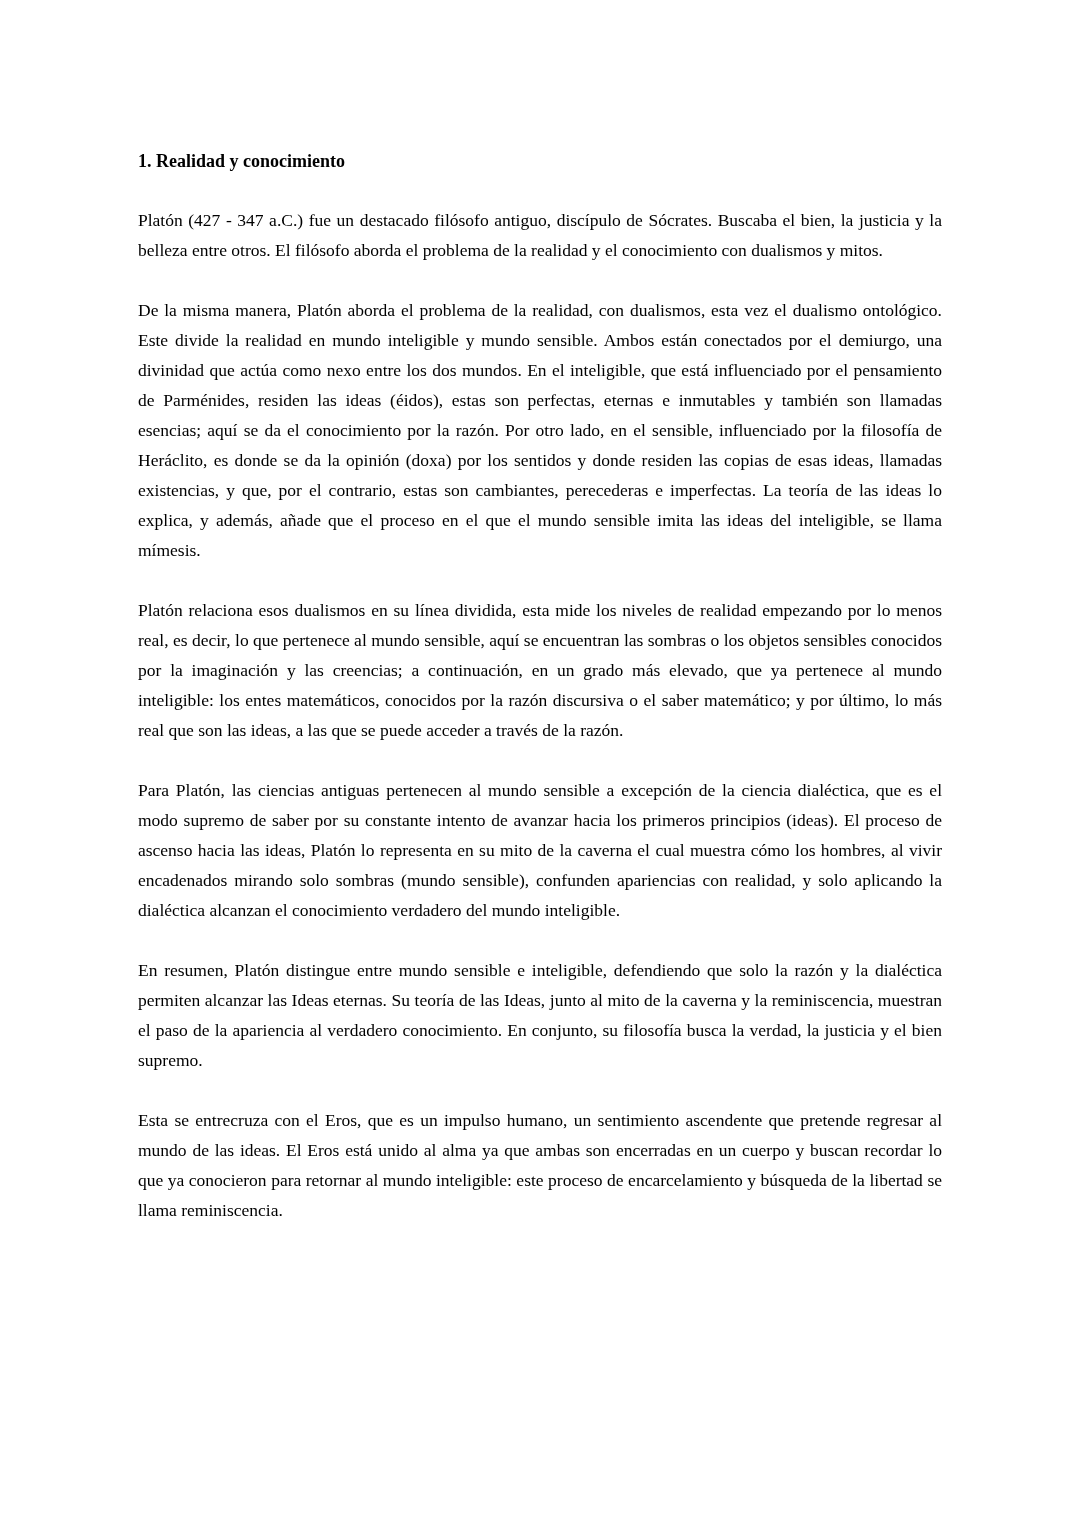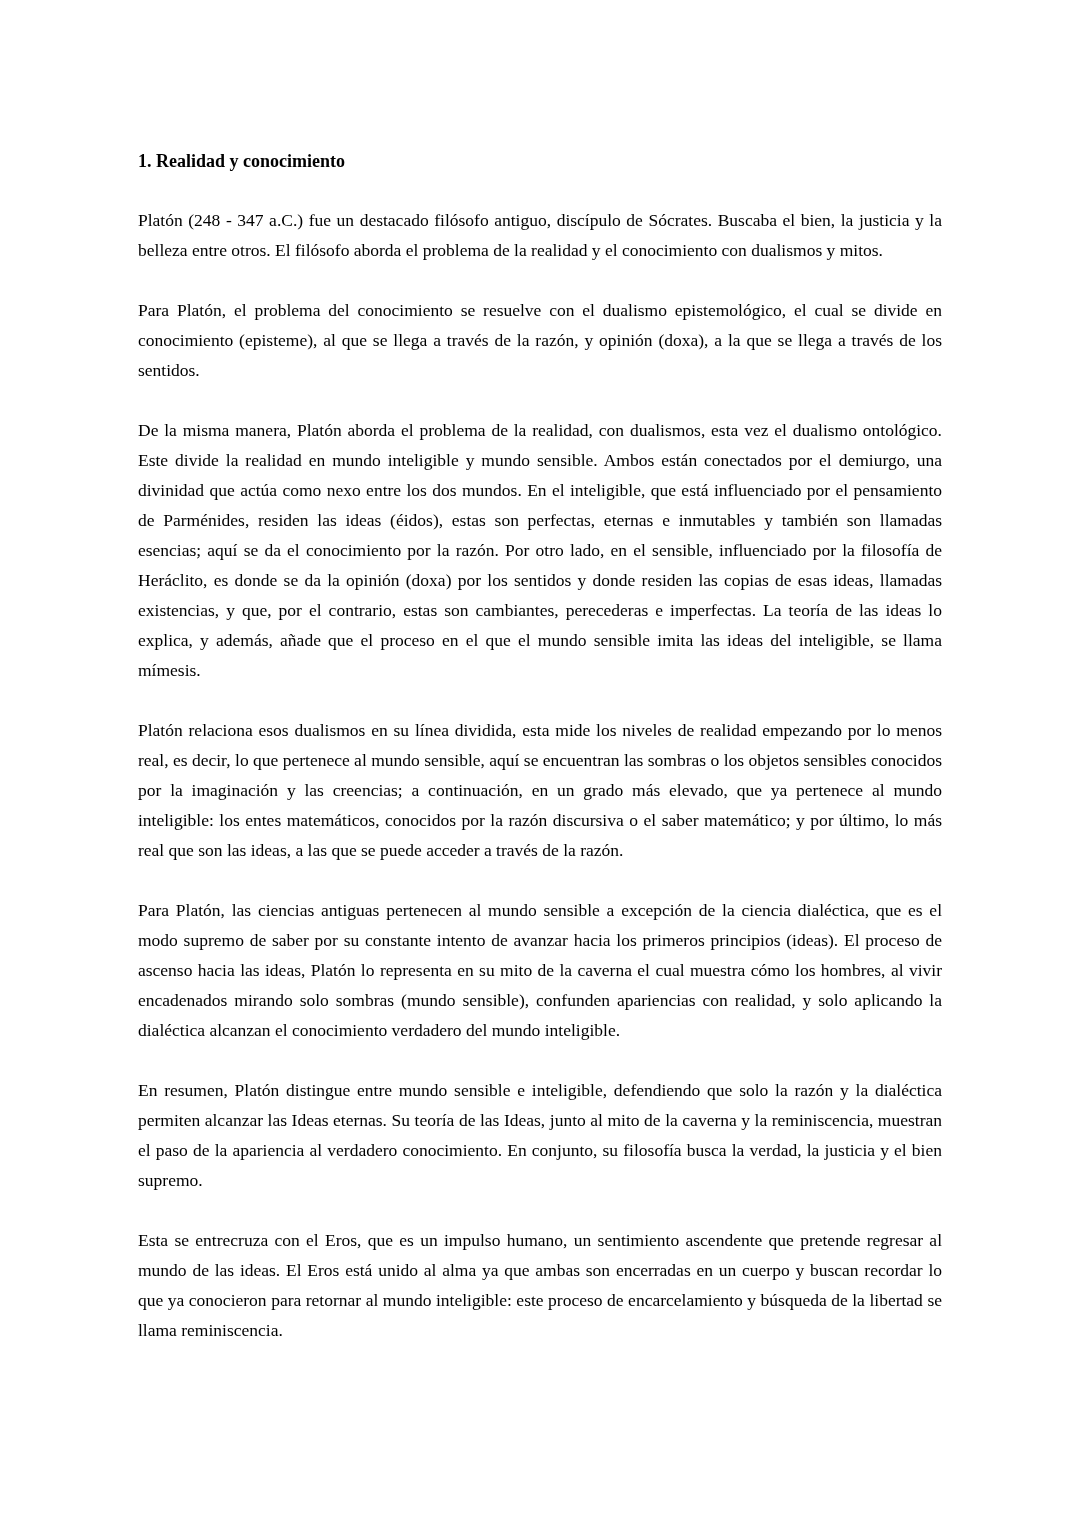--- a/index.html
+++ b/index.html
@@ -34,23 +34,22 @@
   .doc-paragraph:last-child {
     margin-bottom: 0;
   }
 </style>
 </head>
 <body>
 
 <div class="page">
   <h1 class="doc-title">1. Realidad y conocimiento</h1>
 
-  <p class="doc-paragraph">Platón (248 - 347 a.C.) fue un destacado filósofo antiguo, discípulo de Sócrates. Buscaba el bien, la justicia y la belleza entre otros. El filósofo aborda el problema de la realidad y el conocimiento con dualismos y mitos.</p>
+  <p class="doc-paragraph">Platón (427 - 347 a.C.) fue un destacado filósofo antiguo, discípulo de Sócrates. Buscaba el bien, la justicia y la belleza entre otros. El filósofo aborda el problema de la realidad y el conocimiento con dualismos y mitos.</p>
 
-  <p class="doc-paragraph">Para Platón, el problema del conocimiento se resuelve con el dualismo epistemológico, el cual se divide en conocimiento (episteme), al que se llega a través de la razón, y opinión (doxa), a la que se llega a través de los sentidos.</p>
 
   <p class="doc-paragraph">De la misma manera, Platón aborda el problema de la realidad, con dualismos, esta vez el dualismo ontológico. Este divide la realidad en mundo inteligible y mundo sensible. Ambos están conectados por el demiurgo, una divinidad que actúa como nexo entre los dos mundos. En el inteligible, que está influenciado por el pensamiento de Parménides, residen las ideas (éidos), estas son perfectas, eternas e inmutables y también son llamadas esencias; aquí se da el conocimiento por la razón. Por otro lado, en el sensible, influenciado por la filosofía de Heráclito, es donde se da la opinión (doxa) por los sentidos y donde residen las copias de esas ideas, llamadas existencias, y que, por el contrario, estas son cambiantes, perecederas e imperfectas. La teoría de las ideas lo explica, y además, añade que el proceso en el que el mundo sensible imita las ideas del inteligible, se llama mímesis.</p>
 
   <p class="doc-paragraph">Platón relaciona esos dualismos en su línea dividida, esta mide los niveles de realidad empezando por lo menos real, es decir, lo que pertenece al mundo sensible, aquí se encuentran las sombras o los objetos sensibles conocidos por la imaginación y las creencias; a continuación, en un grado más elevado, que ya pertenece al mundo inteligible: los entes matemáticos, conocidos por la razón discursiva o el saber matemático; y por último, lo más real que son las ideas, a las que se puede acceder a través de la razón.</p>
 
   <p class="doc-paragraph">Para Platón, las ciencias antiguas pertenecen al mundo sensible a excepción de la ciencia dialéctica, que es el modo supremo de saber por su constante intento de avanzar hacia los primeros principios (ideas). El proceso de ascenso hacia las ideas, Platón lo representa en su mito de la caverna el cual muestra cómo los hombres, al vivir encadenados mirando solo sombras (mundo sensible), confunden apariencias con realidad, y solo aplicando la dialéctica alcanzan el conocimiento verdadero del mundo inteligible.</p>
 
   <p class="doc-paragraph">En resumen, Platón distingue entre mundo sensible e inteligible, defendiendo que solo la razón y la dialéctica permiten alcanzar las Ideas eternas. Su teoría de las Ideas, junto al mito de la caverna y la reminiscencia, muestran el paso de la apariencia al verdadero conocimiento. En conjunto, su filosofía busca la verdad, la justicia y el bien supremo.</p>
 
   <p class="doc-paragraph">Esta se entrecruza con el Eros, que es un impulso humano, un sentimiento ascendente que pretende regresar al mundo de las ideas. El Eros está unido al alma ya que ambas son encerradas en un cuerpo y buscan recordar lo que ya conocieron para retornar al mundo inteligible: este proceso de encarcelamiento y búsqueda de la libertad se llama reminiscencia.</p>

